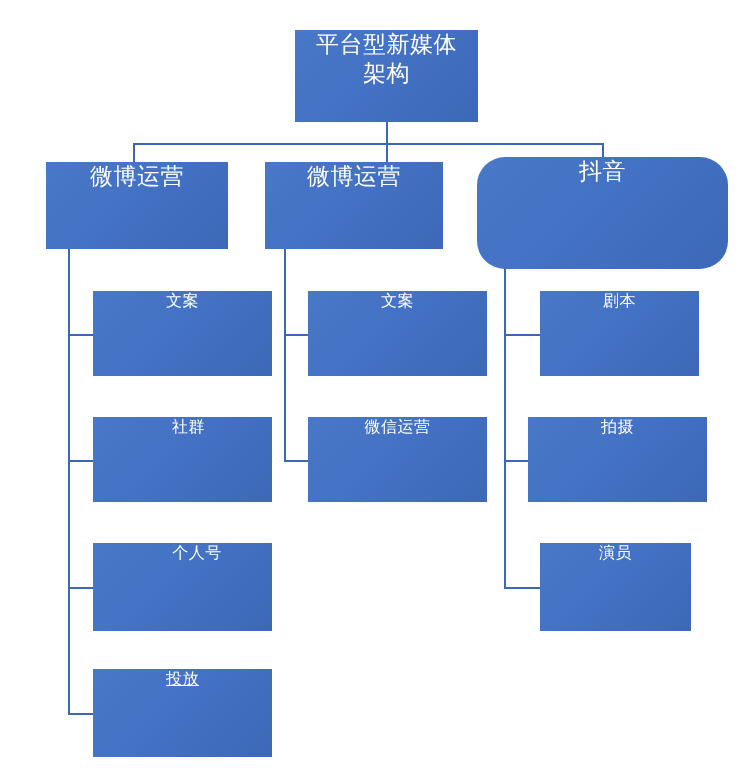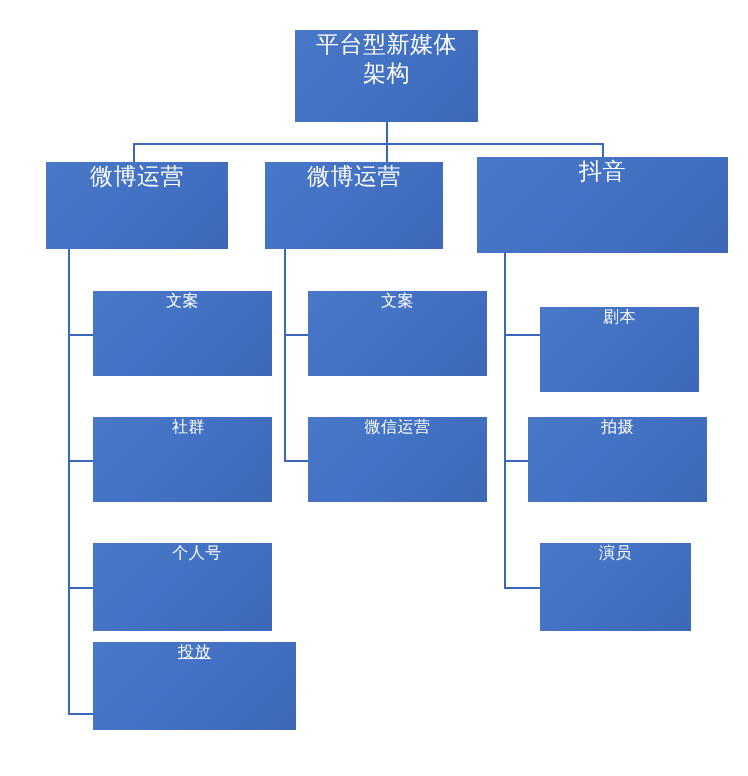--- a/index.html
+++ b/index.html
@@ -92,36 +92,36 @@
       </div>
       <div class="node node-leaf" style="left: 93px; top: 291px; width: 179px; height: 85px;">
         <span class="node-label">文案</span>
       </div>
       <div class="node node-leaf" style="left: 93px; top: 417px; width: 179px; height: 85px; padding-left: 12px;">
         <span class="node-label">社群</span>
       </div>
       <div class="node node-leaf" style="left: 93px; top: 543px; width: 179px; height: 88px; padding-left: 29px;">
         <span class="node-label">个人号</span>
       </div>
-      <div class="node node-leaf" style="left: 93px; top: 642px; width: 203px; height: 88px; text-decoration: underline;">
+      <div class="node node-leaf" style="left: 93px; top: 669px; width: 179px; height: 88px; text-decoration: underline;">
         <span class="node-label">投放</span>
       </div>
       <div class="node node-branch" style="left: 265px; top: 162px; width: 178px; height: 87px;">
         <span class="node-label">微博运营</span>
       </div>
       <div class="node node-leaf" style="left: 308px; top: 291px; width: 179px; height: 85px;">
         <span class="node-label">文案</span>
       </div>
       <div class="node node-leaf" style="left: 308px; top: 417px; width: 179px; height: 85px;">
         <span class="node-label">微信运营</span>
       </div>
-      <div class="node node-branch" style="left: 477px; top: 157px; width: 251px; height: 96px;">
+      <div class="node node-branch" style="left: 477px; top: 157px; width: 251px; height: 112px; border-radius: 28px;">
         <span class="node-label">抖音</span>
       </div>
-      <div class="node node-leaf" style="left: 540px; top: 291px; width: 159px; height: 85px; margin-top: 16px;">
+      <div class="node node-leaf" style="left: 540px; top: 291px; width: 159px; height: 85px;">
         <span class="node-label">剧本</span>
       </div>
       <div class="node node-leaf" style="left: 528px; top: 417px; width: 179px; height: 85px;">
         <span class="node-label">拍摄</span>
       </div>
       <div class="node node-leaf" style="left: 540px; top: 543px; width: 151px; height: 88px;">
         <span class="node-label">演员</span>
       </div>
     </div>
 

